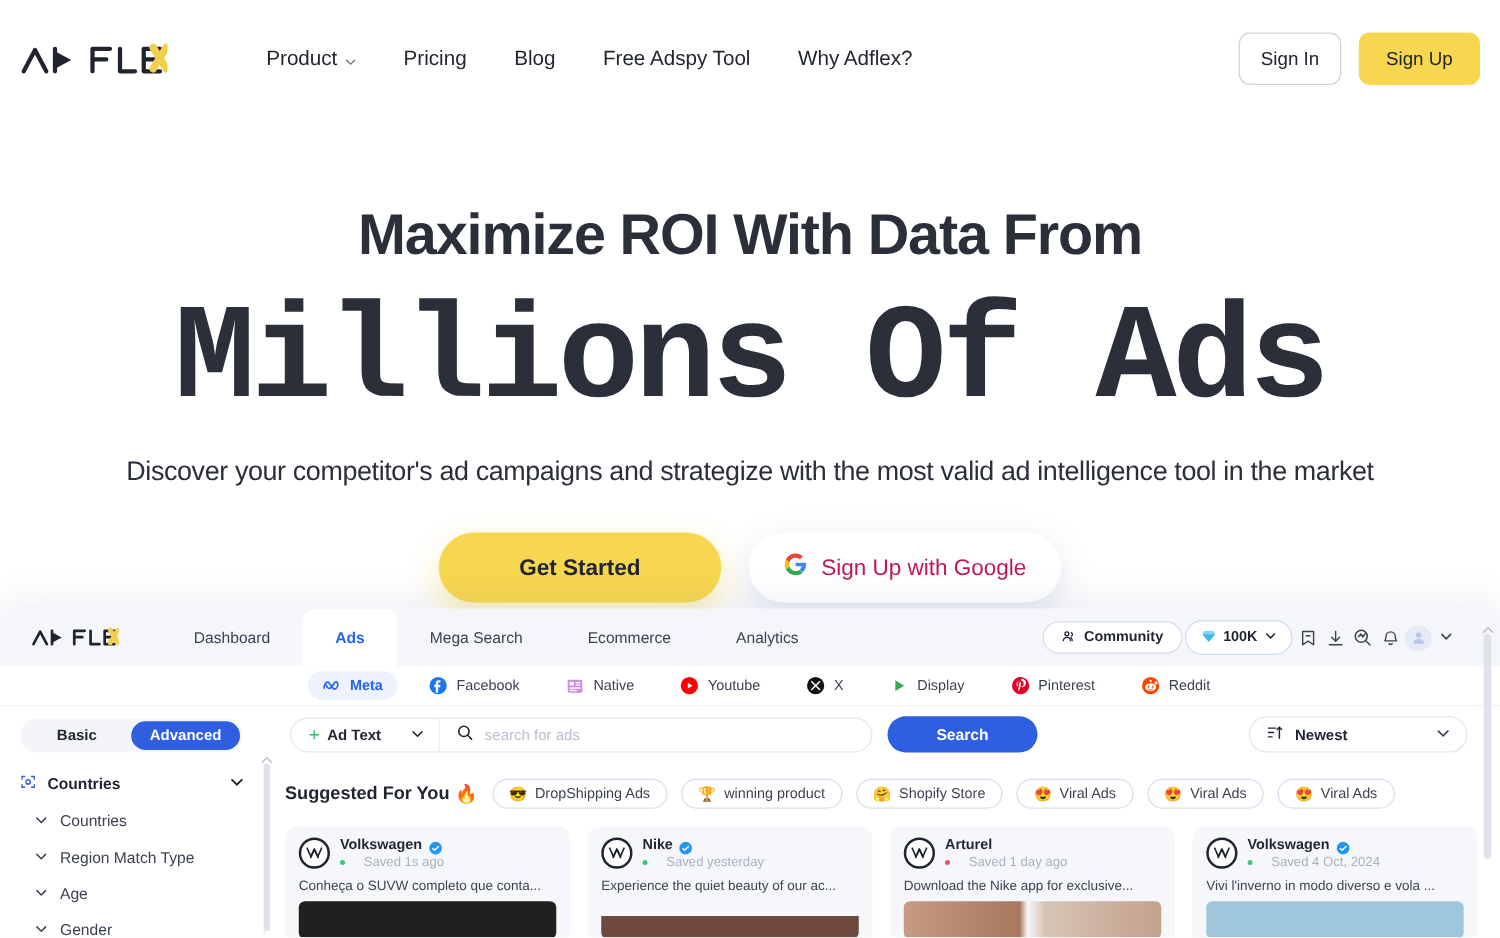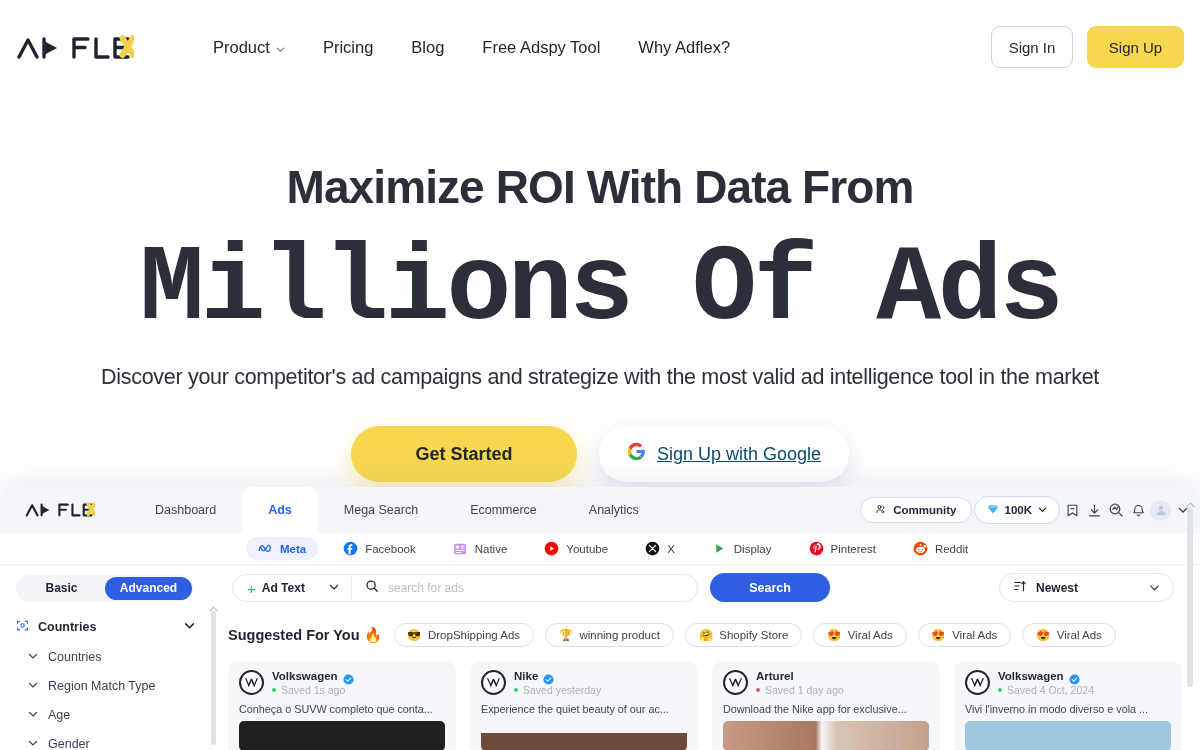--- a/index.html
+++ b/index.html
@@ -55,22 +55,22 @@
     font-size: 21.5px; color: #2b2f3a; margin-top: 22px; letter-spacing: -0.3px;
   }
   .hero-cta { display: flex; justify-content: center; align-items: center; gap: 22px; margin-top: 36px; }
   .cta-yellow {
     width: 226px; height: 56px; background: #f7d74f; border: none; border-radius: 30px;
     font-size: 18px; font-weight: 700; color: #22262f; cursor: pointer;
     box-shadow: 0 10px 26px rgba(247,215,79,0.45); font-family: inherit;
   }
   .cta-google {
     height: 56px; padding: 0 28px; background: #fff; border: none; border-radius: 30px;
-    font-size: 18px; color: #0c4a6e; cursor: pointer; display: flex; align-items: center;
-    gap: 11px; box-shadow: 0 8px 26px rgba(120,130,180,0.22); font-family: inherit; text-decoration: underline;
+    font-size: 18px; color: #be185d; cursor: pointer; display: flex; align-items: center;
+    gap: 11px; box-shadow: 0 8px 26px rgba(120,130,180,0.22); font-family: inherit;
   }
 
   
   .appshot {
     position: absolute; top: 487px; left: 0; width: 1200px; height: 263px;
     background: #ffffff; overflow: hidden;
     box-shadow: 0 -6px 28px rgba(110,120,160,0.13);
     border-top-left-radius: 14px; border-top-right-radius: 14px;
   }
   
@@ -81,21 +81,21 @@
   .app-logo { margin-left: 25px; display: flex; align-items: center; }
   .app-tabs { display: flex; align-items: stretch; height: 46px; margin-left: 34px; }
   .app-tab {
     display: flex; align-items: center; padding: 0 26px; font-size: 12.5px;
     color: #3d4253; cursor: pointer; position: relative;
   }
   .app-tab.active {
     background: #fff; color: #2563eb; font-weight: 700;
     border-top-left-radius: 10px; border-top-right-radius: 10px;
   }
-  .app-right { position: absolute; right: 12px; display: flex; align-items: center; gap: 2px; }
+  .app-right { position: absolute; right: 38px; display: flex; align-items: center; gap: 2px; }
   .pill-community {
     display: flex; align-items: center; gap: 6px; height: 26px; padding: 0 14px;
     border: 1px solid #d9dded; border-radius: 14px; background: #fff;
     font-size: 11.5px; font-weight: 700; color: #1f2430; cursor: pointer;
   }
   .pill-credits {
     display: flex; align-items: center; gap: 6px; height: 28px; padding: 0 12px;
     border: 1px solid #cdd9f5; border-radius: 14px; background: #fff;
     font-size: 11.5px; font-weight: 700; color: #1f2430; cursor: pointer;
   }
@@ -200,21 +200,21 @@
   }
   .card-head { display: flex; align-items: flex-start; gap: 8px; }
   .brandlogo {
     width: 25px; height: 25px; border-radius: 50%; border: 2px solid #1f2430;
     display: flex; align-items: center; justify-content: center; flex-shrink: 0; background: #fff;
   }
   .brandmeta { display: flex; flex-direction: column; gap: 2px; min-width: 0; }
   .brandline { display: flex; align-items: center; gap: 5px; }
   .brandname { font-size: 11.5px; font-weight: 700; color: #1f2430; }
   .verified { width: 11px; height: 11px; flex-shrink: 0; }
-  .savedline { display: flex; align-items: center; gap: 5px; font-size: 10.5px; color: #aab0bf; }
+  .savedline { display: flex; align-items: center; gap: 15px; font-size: 10.5px; color: #aab0bf; }
   .dot { width: 4px; height: 4px; border-radius: 50%; flex-shrink: 0; }
   .card-text { font-size: 10.8px; color: #3d4253; margin-top: 7px; white-space: nowrap; overflow: hidden; }
   .card-img { height: 30px; border-radius: 5px; margin-top: 6px; }
 
   .main-scroll {
     position: absolute; right: 7px; top: -104px; width: 6px; height: 180px;
   }
   .main-scroll .track { width: 6px; height: 100%; background: #dfe2ea; border-radius: 3px; }
   .scroll-arrow { position: absolute; right: 4px; top: -116px; }
 </style>

